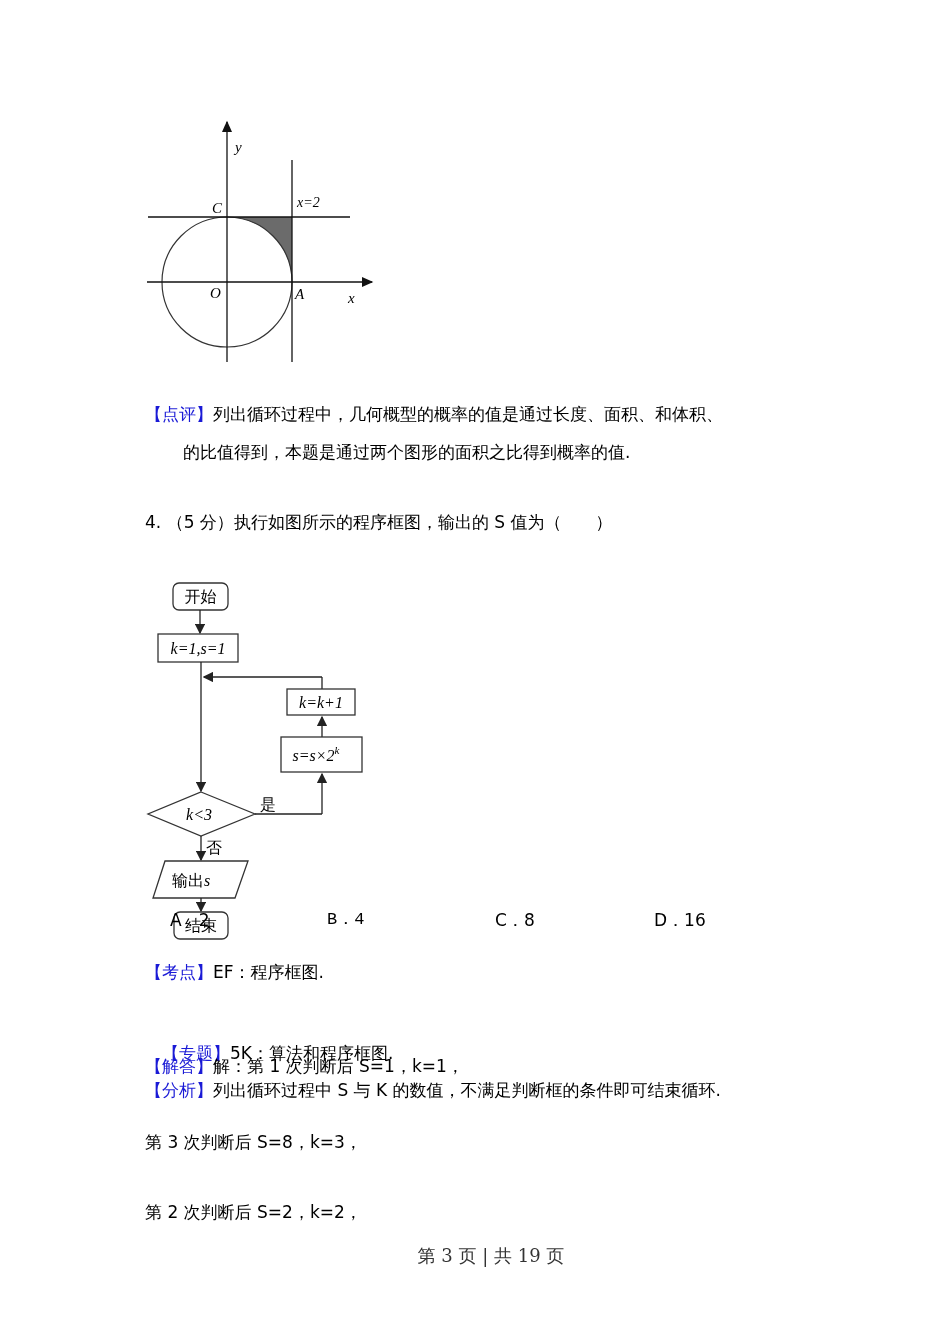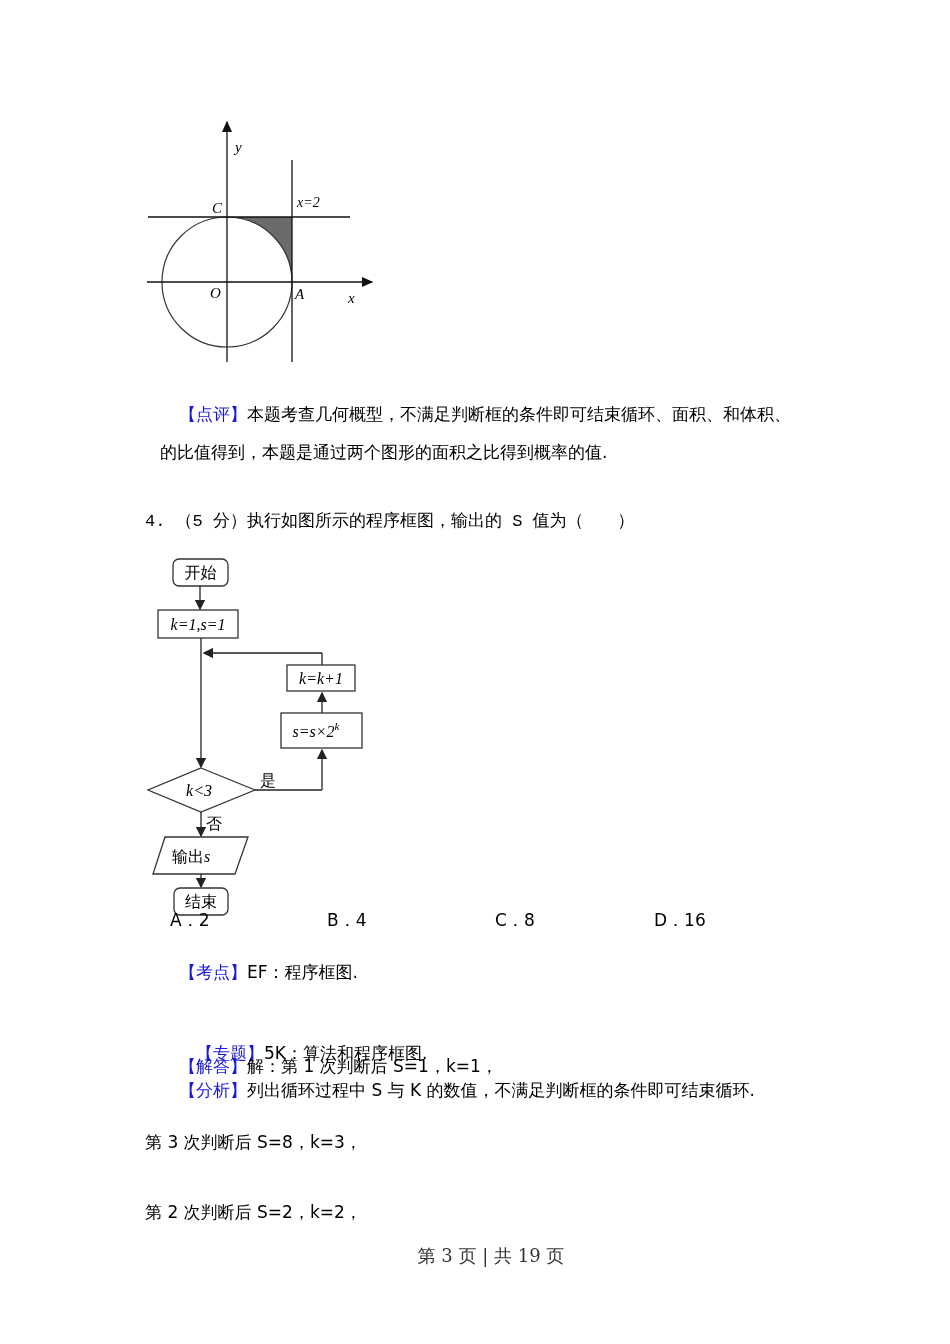--- a/index.html
+++ b/index.html
@@ -1,20 +1,20 @@
 <!DOCTYPE html>
 <html><head>
   <meta charset="utf-8">
   <style>
     html, body { margin: 0; padding: 0; background: #ffffff; }
     body { width: 950px; height: 1344px; position: relative; overflow: hidden;
            font-family: "DejaVu Sans", "Liberation Sans", sans-serif; color: #000; }
     .abs { position: absolute; }
     .line { font-size: 17px; line-height: 24px; white-space: nowrap; }
-    .tag { color: #1a1ad6; margin-left: 34px; }
+    .tag { color: #1a1ad6; }
     svg text { font-family: "DejaVu Sans", sans-serif; }
     .ital { font-family: "Liberation Serif", "DejaVu Serif", serif; font-style: italic; }
     .opt { font-size: 17px; line-height: 24px; position: absolute; top: 908px; }
     .footer { font-size: 18px; color: #333; font-family: "DejaVu Serif", "Liberation Serif", serif; margin-left: 16px; }
   </style>
 </head>
 <body>
 
 <div class="abs" style="left:140px; top:110px; width:250px; height:260px;">
   <svg width="250" height="260" viewBox="0 0 250 260">
@@ -38,30 +38,30 @@
     <text class="ital" x="95" y="42" font-size="15">y</text>
     <text class="ital" x="208" y="193" font-size="15">x</text>
     <text class="ital" x="70" y="188" font-size="15">O</text>
     <text class="ital" x="155" y="189" font-size="15">A</text>
     <text class="ital" x="72" y="103" font-size="15">C</text>
     <text class="ital" x="157" y="97" font-size="14">x=2</text>
   </svg>
 </div>
 
 <div class="abs line" style="left:145px; top:402px;">
-  <span class="tag">【点评】</span><span>本题考查几何概型，不满足判断框的条件即可结束循环、面积、和体积、</span>
+  <span class="tag">【点评】</span><span>列出循环过程中，几何概型的概率的值是通过长度、面积、和体积、</span>
 </div>
-<div class="abs line" style="left:160px; top:440px;">的比值得到，本题是通过两个图形的面积之比得到概率的值.</div>
+<div class="abs line" style="left:183px; top:440px;">的比值得到，本题是通过两个图形的面积之比得到概率的值.</div>
 
-<div class="abs line" style="left:145px; top:510px;font-family:Liberation Mono, monospace;">
+<div class="abs line" style="left:145px; top:510px;">
   <span>4.</span>
   <span>（5 分）</span><span>执行如图所示的程序框图，输出的 S 值为（　　）</span>
 </div>
 
-<div class="abs" style="left:140px; top:553px; width:240px; height:370px;">
+<div class="abs" style="left:140px; top:577px; width:240px; height:370px;">
   <svg width="240" height="370" viewBox="0 0 240 370">
     <defs>
       <marker id="farr" markerWidth="8" markerHeight="8" refX="7" refY="4" orient="auto">
         <path d="M0,0 L8,4 L0,8 Z" fill="#222"></path>
       </marker>
     </defs>
 
     <rect x="33" y="6" width="55" height="27" rx="6" fill="#fff" stroke="#333" stroke-width="1.3"></rect>
     <text x="60.5" y="25" font-size="16" text-anchor="middle">开始</text>
     <line x1="60" y1="33" x2="60" y2="56" stroke="#222" stroke-width="1.3" marker-end="url(#farr)"></line>
@@ -94,21 +94,21 @@
     <polygon points="25,284 108,284 95,321 13,321" fill="#fff" stroke="#333" stroke-width="1.3"></polygon>
     <text x="32" y="309" font-size="16"><tspan>输出</tspan><tspan class="ital">s</tspan></text>
     <line x1="61" y1="321" x2="61" y2="334" stroke="#222" stroke-width="1.3" marker-end="url(#farr)"></line>
 
     <rect x="34" y="335" width="54" height="27" rx="6" fill="#fff" stroke="#333" stroke-width="1.3"></rect>
     <text x="61" y="354" font-size="16" text-anchor="middle">结束</text>
   </svg>
 </div>
 
 <div class="opt" style="left:170px;"><span>A．</span><span>2</span></div>
-<div class="opt" style="left:327px;"><span>B．</span><span>4</span></div>
+<div class="opt" style="left:327px;font-family:Liberation Mono, monospace;"><span>B．</span><span>4</span></div>
 <div class="opt" style="left:495px;"><span>C．</span><span>8</span></div>
 <div class="opt" style="left:654px;"><span>D．</span><span>16</span></div>
 
 <div class="abs line" style="left:145px; top:960px;">
   <span class="tag">【考点】</span><span>EF：程序框图.</span>
 </div>
 <div class="abs line" style="left:162px; top:1041px;">
   <span class="tag">【专题】</span><span>5K：算法和程序框图.</span>
 </div>
 <div class="abs line" style="left:145px; top:1078px;">

